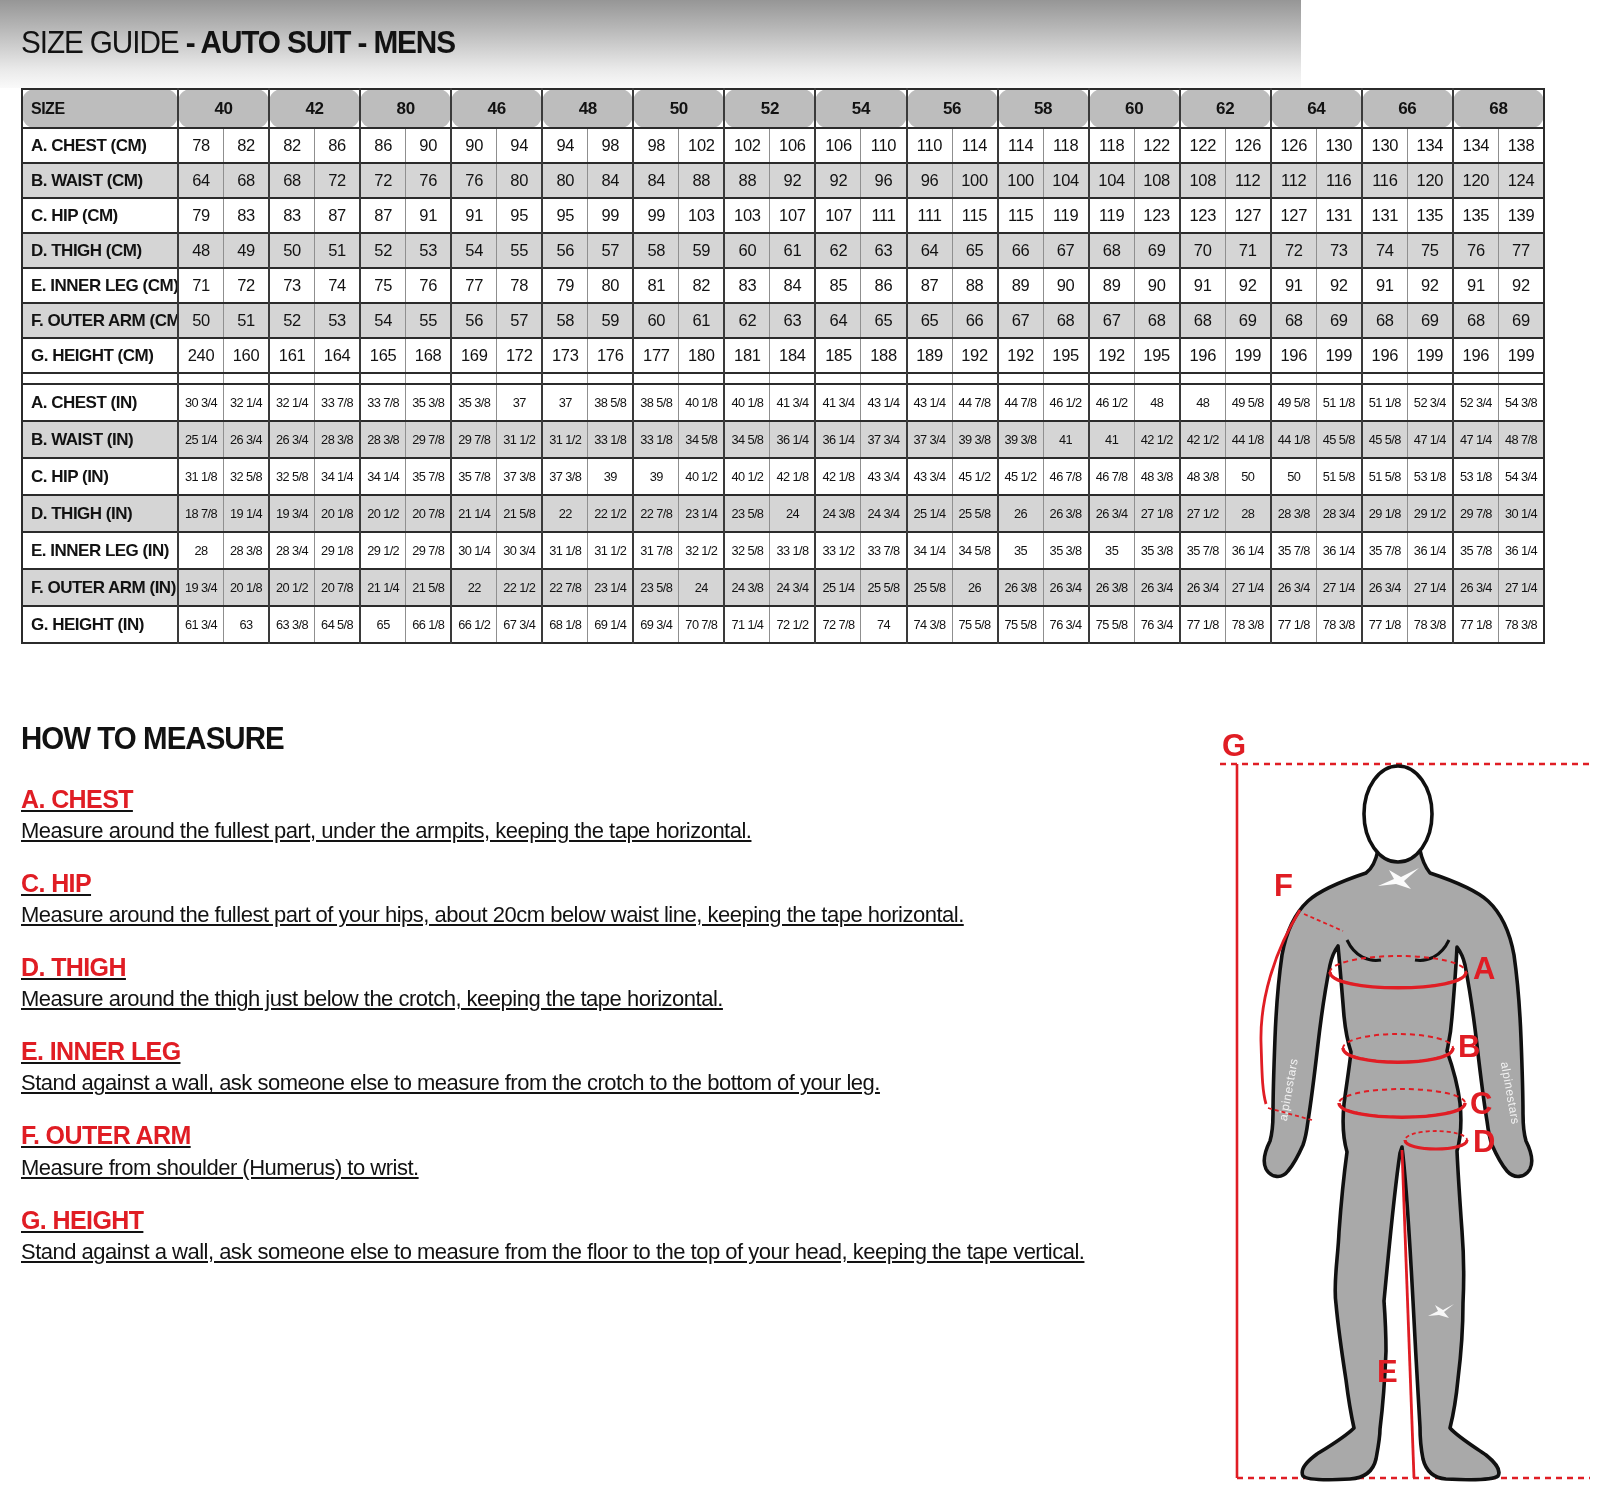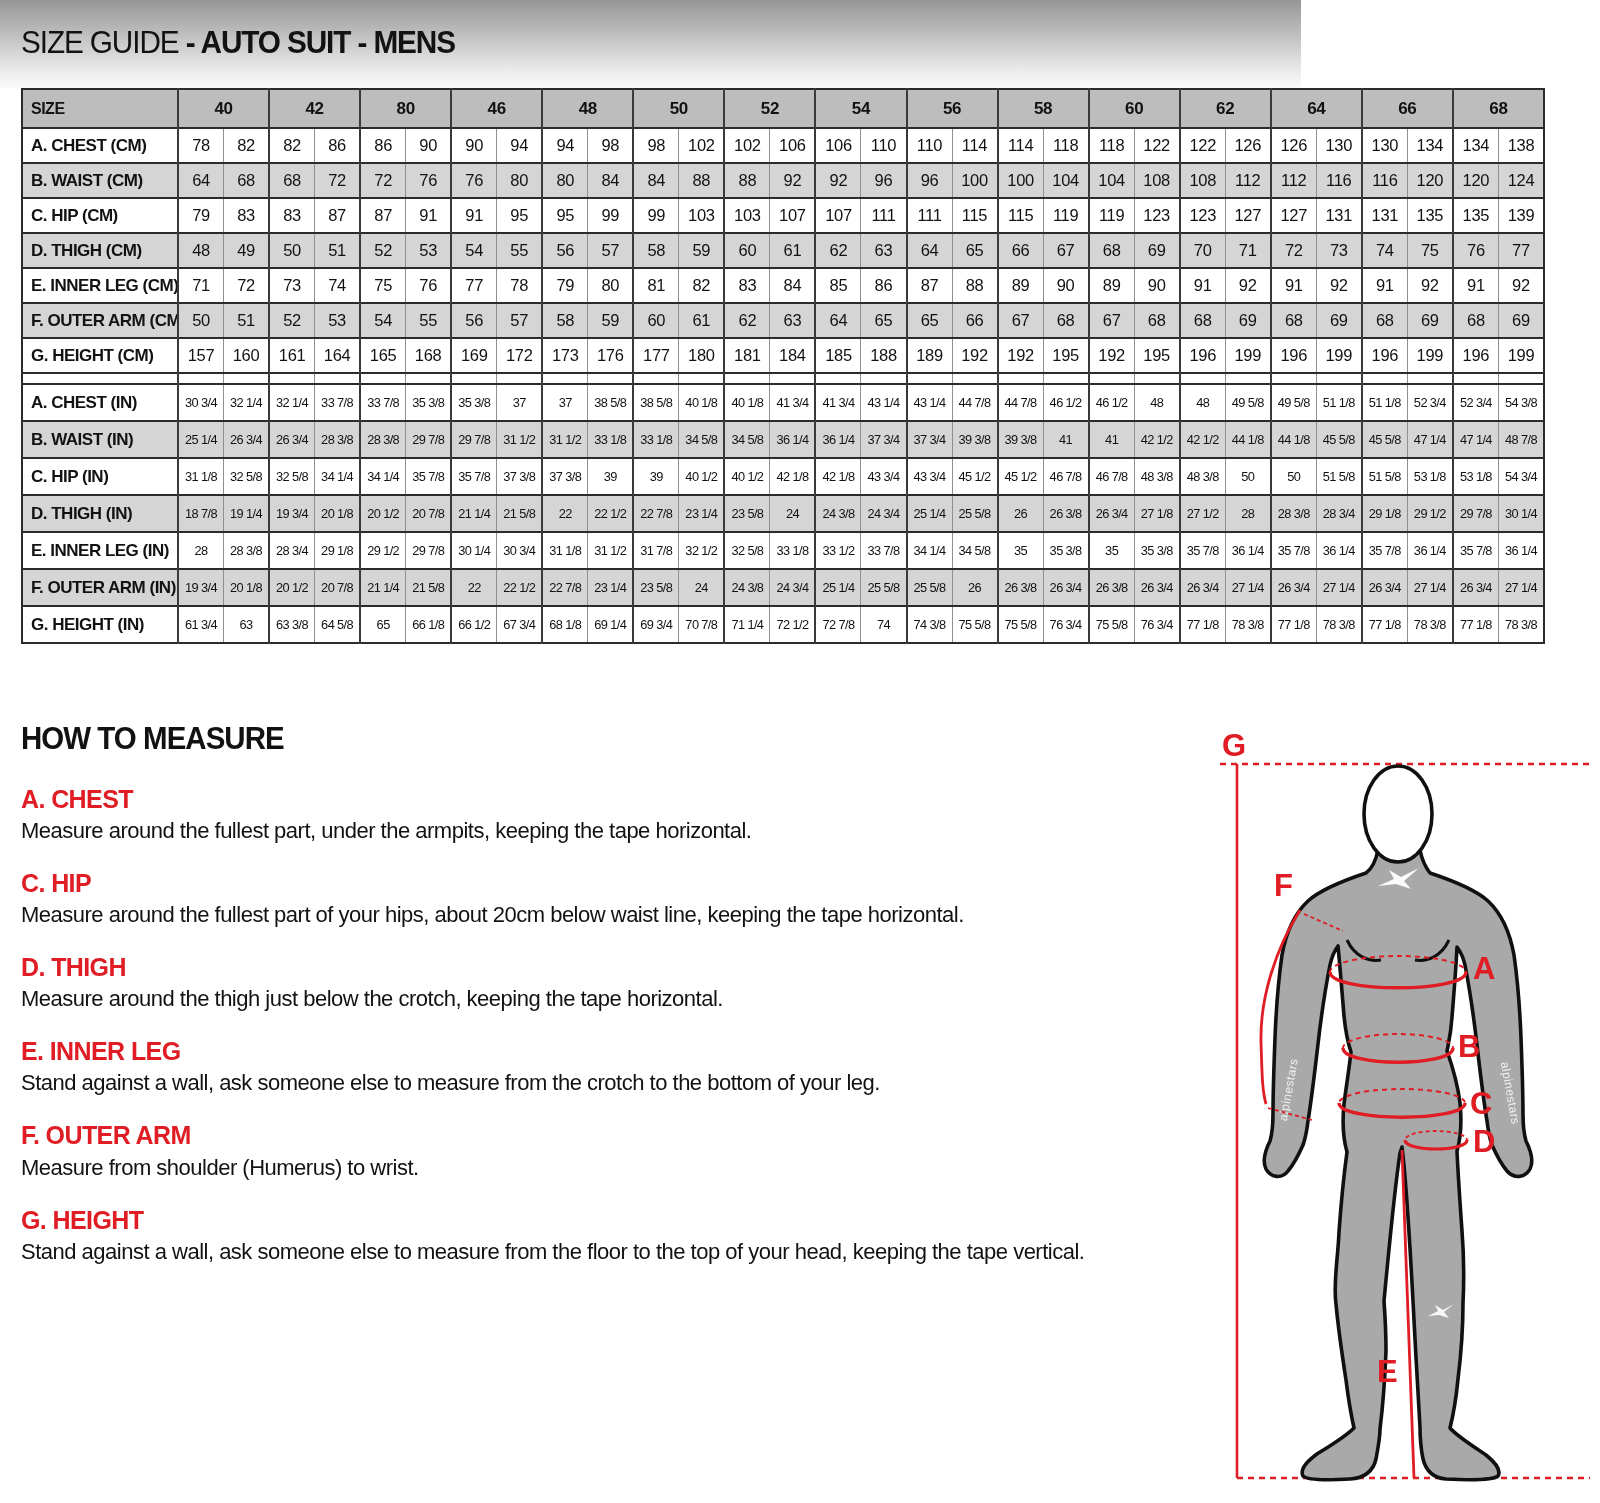--- a/index.html
+++ b/index.html
@@ -32,42 +32,42 @@
     position:absolute;left:21px;top:88px;width:1524px;
     border-collapse:collapse;table-layout:fixed;
     border:2px solid var(--line-dark);
   }
   table.size col.c-label{width:156px;}
   table.size th,table.size td{
     padding:0;text-align:center;vertical-align:middle;overflow:hidden;white-space:nowrap;
   }
   tr.hdr > *{
     height:39px;background:var(--hdr-gray);
-    font-size:17px;font-weight:700;letter-spacing:-0.3px;
+    font-size:17px;font-weight:700;letter-spacing:-0.3px;border-radius:13px;
   }
   th.lab{
     text-align:left !important;padding-left:8px !important;
     font-size:17px;font-weight:700;letter-spacing:-0.5px;
   }
   tr.hdr th.lab{font-size:16px;}
   tr.cm > *{height:35px;border-top:2px solid var(--line-dark);}
   tr.in > *{height:37px;border-top:2px solid var(--line-dark);}
   tr.sep > *{height:11px;border-top:2px solid var(--line-dark);}
   table.size td{font-size:16.5px;border-left:1px solid var(--line-light);letter-spacing:-0.3px;}
   tr.in td{font-size:12.8px;letter-spacing:-0.6px;}
   table.size td.g, table.size th.g{border-left:2px solid #3a3a3a;}
   tr.stripe > *{background:var(--stripe);}
   tr.plain > *{background:#ffffff;}
 
   .howto{position:absolute;left:21px;top:723px;width:1150px;}
   .howto h2{
     margin:0 0 30px 0;font-size:31px;line-height:1.05;letter-spacing:-1px;
     font-weight:700;transform:scaleX(.95);transform-origin:left center;white-space:nowrap;
   }
-  .sec{margin-bottom:26px;}
+  .sec{margin-bottom:26px;text-decoration:underline;}
   .sec h3{
     margin:0 0 6px 0;font-size:25px;line-height:1.05;color:var(--red);
     font-weight:700;letter-spacing:-0.6px;
   }
   .sec p{margin:0;font-size:22px;line-height:1.18;letter-spacing:-0.5px;}
 
   .figure-wrap{position:absolute;left:1180px;top:700px;width:420px;height:803px;}
   svg text.flabel{font-family:"Liberation Sans",sans-serif;font-weight:700;font-size:31px;fill:var(--red);}
   svg text.brandtxt{font-family:"Liberation Sans",sans-serif;font-size:12px;fill:#ffffff;opacity:.85;letter-spacing:.5px;}
 </style>
@@ -296,21 +296,21 @@
         <td class="">69</td>
         <td class="g">68</td>
         <td class="">69</td>
         <td class="g">68</td>
         <td class="">69</td>
         <td class="g">68</td>
         <td class="">69</td>
       </tr>
       <tr class="cm plain">
         <th class="lab">G. HEIGHT (CM)</th>
-        <td class="g">157</td>
+        <td class="g">240</td>
         <td class="">160</td>
         <td class="g">161</td>
         <td class="">164</td>
         <td class="g">165</td>
         <td class="">168</td>
         <td class="g">169</td>
         <td class="">172</td>
         <td class="g">173</td>
         <td class="">176</td>
         <td class="g">177</td>

